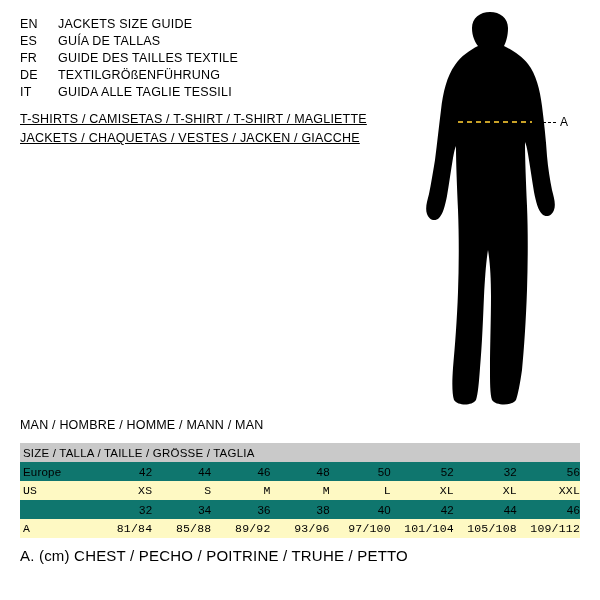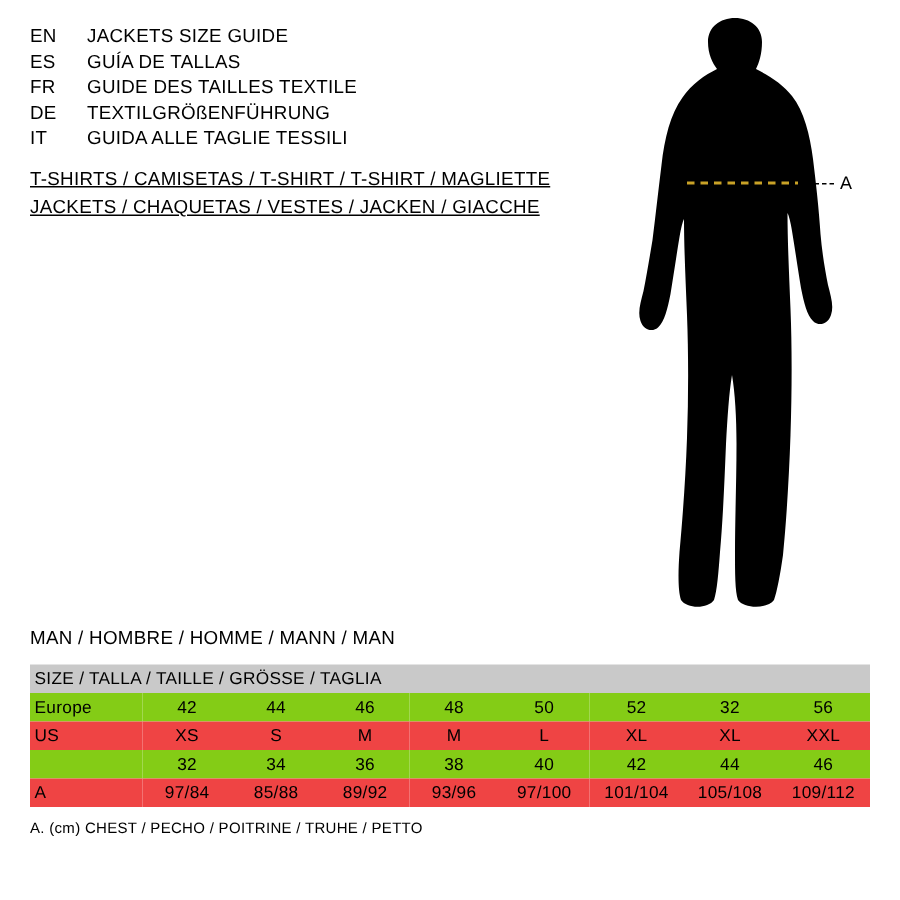--- a/index.html
+++ b/index.html
@@ -109,42 +109,43 @@
     padding: 0;
     height: 19px;
     vertical-align: middle;
     margin-top: 44px;
   }
   .row-header td {
     background: #c9c9c9;
     font-size: 11.5px;
   }
   .row-shade td {
-    background: #84cc16;
+    background: #0f766e;
   }
   .row-plain td {
-    background: #ef4444;
+    background: #fef9c3;
+    font-family: Liberation Mono, monospace;
   }
   .col-label {
     width: 82px;
     padding-left: 3px !important;
   }
   .col-val {
     width: 68px;
-    text-align: center;
+    text-align: right;
   }
   .hdr-span {
     padding-left: 3px !important;
   }
 
   .footnote {
     position: absolute;
     left: 20px;
     top: 547px;
-    font-size: 10px;
+    font-size: 15px;
     letter-spacing: 0.2px;
     white-space: nowrap;
   }
 </style>
 </head>
 <body>
 
 <div class="page">
 
   <div class="lang-block">
@@ -258,21 +259,21 @@
         <td class="col-val">34</td>
         <td class="col-val">36</td>
         <td class="col-val">38</td>
         <td class="col-val">40</td>
         <td class="col-val">42</td>
         <td class="col-val">44</td>
         <td class="col-val">46</td>
       </tr>
       <tr class="row-plain">
         <td class="col-label">A</td>
-        <td class="col-val">97/84</td>
+        <td class="col-val">81/84</td>
         <td class="col-val">85/88</td>
         <td class="col-val">89/92</td>
         <td class="col-val">93/96</td>
         <td class="col-val">97/100</td>
         <td class="col-val">101/104</td>
         <td class="col-val">105/108</td>
         <td class="col-val">109/112</td>
       </tr>
     </tbody>
   </table>

